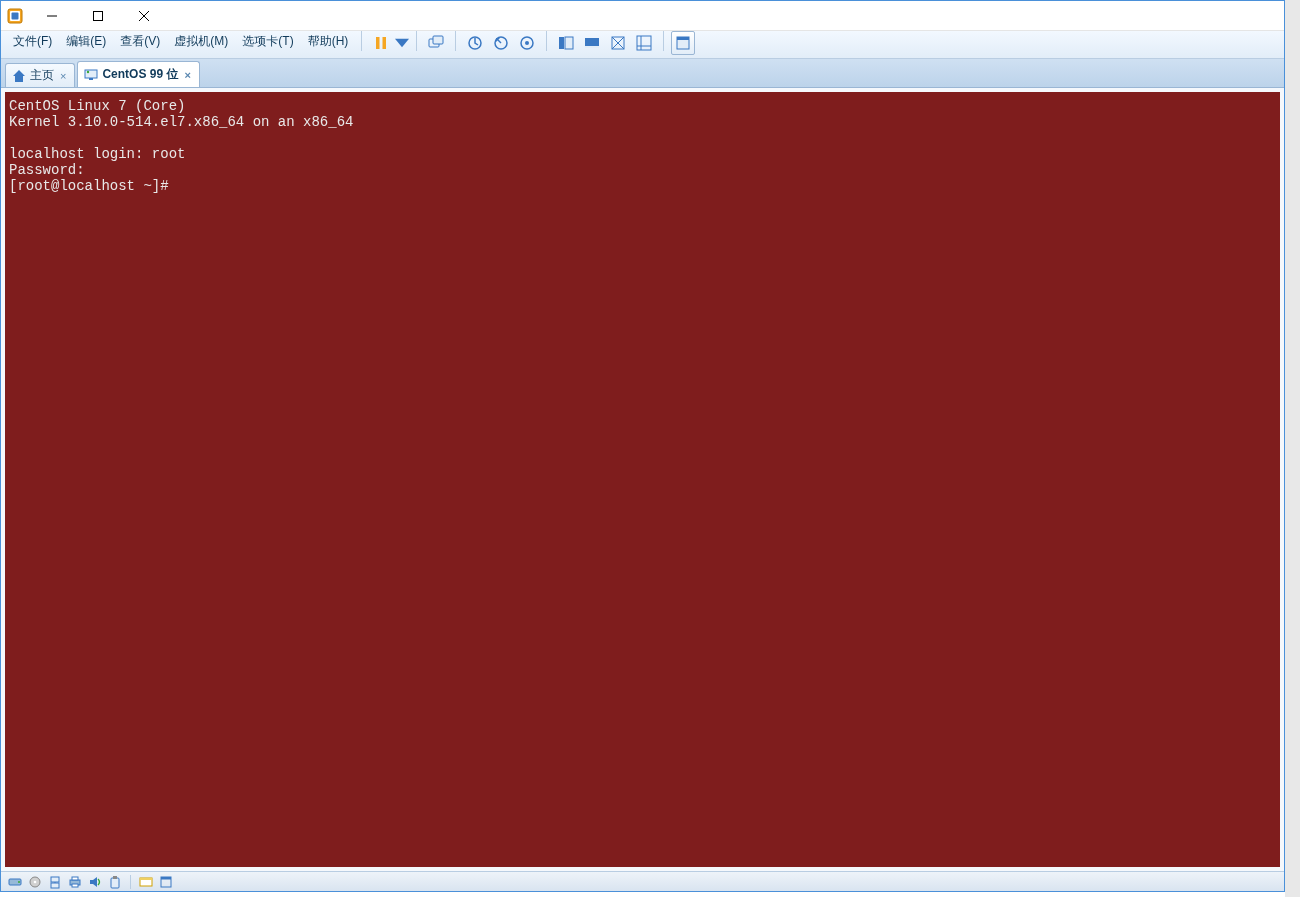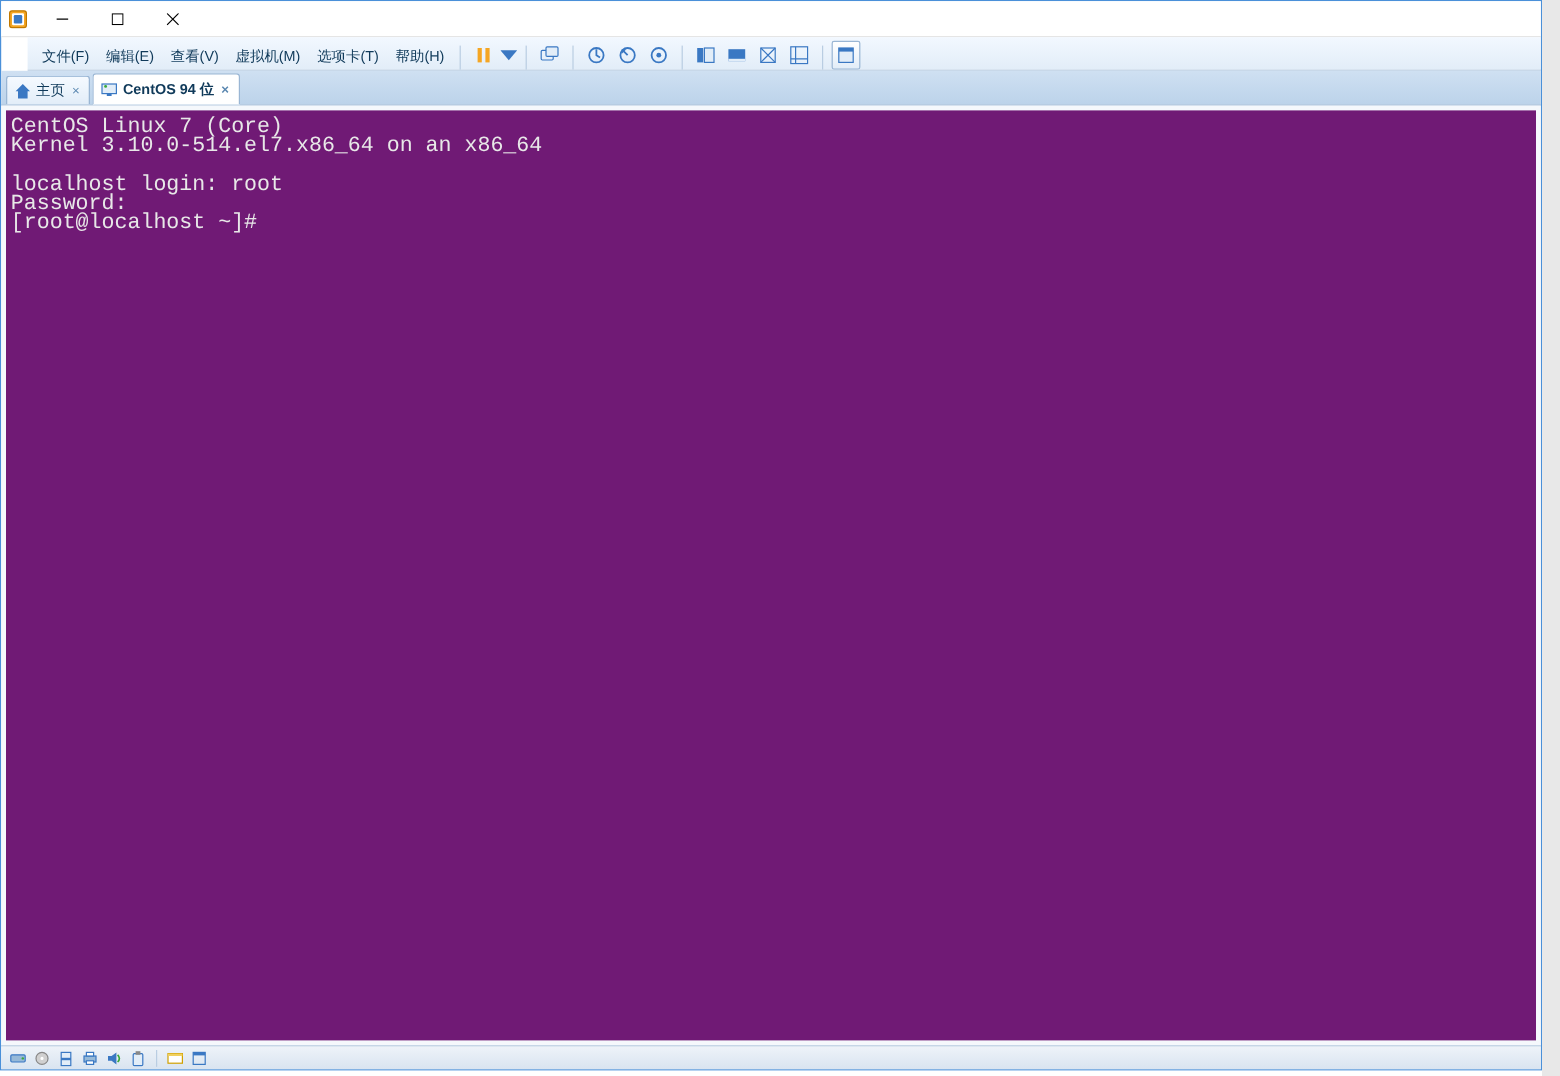--- a/index.html
+++ b/index.html
@@ -59,24 +59,23 @@
     color: #000;
   }
   .win-controls .ctrl svg { width: 10px; height: 10px; }
 
   
   .menubar-row {
     height: 28px;
     background: linear-gradient(#f2f8ff, #e2edf8);
     border-bottom: 1px solid #b9cde2;
     display: flex;
-    align-items: flex-end;
+    align-items: flex-start;
     padding: 0 6px;
     gap: 2px;
-    margin-left: 22px;
   }
   .menu-item {
     padding: 2px 6px;
     color: #103a5a;
     font-size: 12px;
     border-radius: 2px;
   }
   .tb-sep {
     width: 1px;
     height: 20px;
@@ -129,24 +128,24 @@
 
   
   .console-wrap {
     flex: 1;
     padding: 4px;
     background: #f5f8fc;
     display: flex;
   }
   .console {
     flex: 1;
-    background: #701a75;
+    background: #7f1d1d;
     color: #e8e8e8;
     font-family: "Fixedsys", Consolas, "Courier New", monospace;
-    font-size: 18px;
+    font-size: 14px;
     line-height: 16px;
     padding: 6px 4px;
     white-space: pre;
     overflow: hidden;
   }
 
   
   .statusbar {
     height: 20px;
     background: linear-gradient(#eef3f9, #d9e4f0);
@@ -319,21 +318,21 @@
       <span class="close-x">×</span>
     </div>
     <div class="tab active">
       <span class="tab-icon">
         <svg viewBox="0 0 14 14">
             <rect x="1" y="2" width="12" height="8" fill="#e2edf8" stroke="#3a78c3"></rect>
             <rect x="5" y="10" width="4" height="2" fill="#3a78c3"></rect>
             <circle cx="4" cy="4" r="1.2" fill="#39a839"></circle>
           </svg>
       </span>
-      <span>CentOS 94 位</span>
+      <span>CentOS 99 位</span>
       <span class="close-x">×</span>
     </div>
   </div>
 
   <div class="console-wrap">
     <div class="console"><span>CentOS Linux 7 (Core)</span>
 <span>Kernel 3.10.0-514.el7.x86_64 on an x86_64</span>
 <span></span>
 <span>localhost login: root</span>
 <span>Password:</span>

